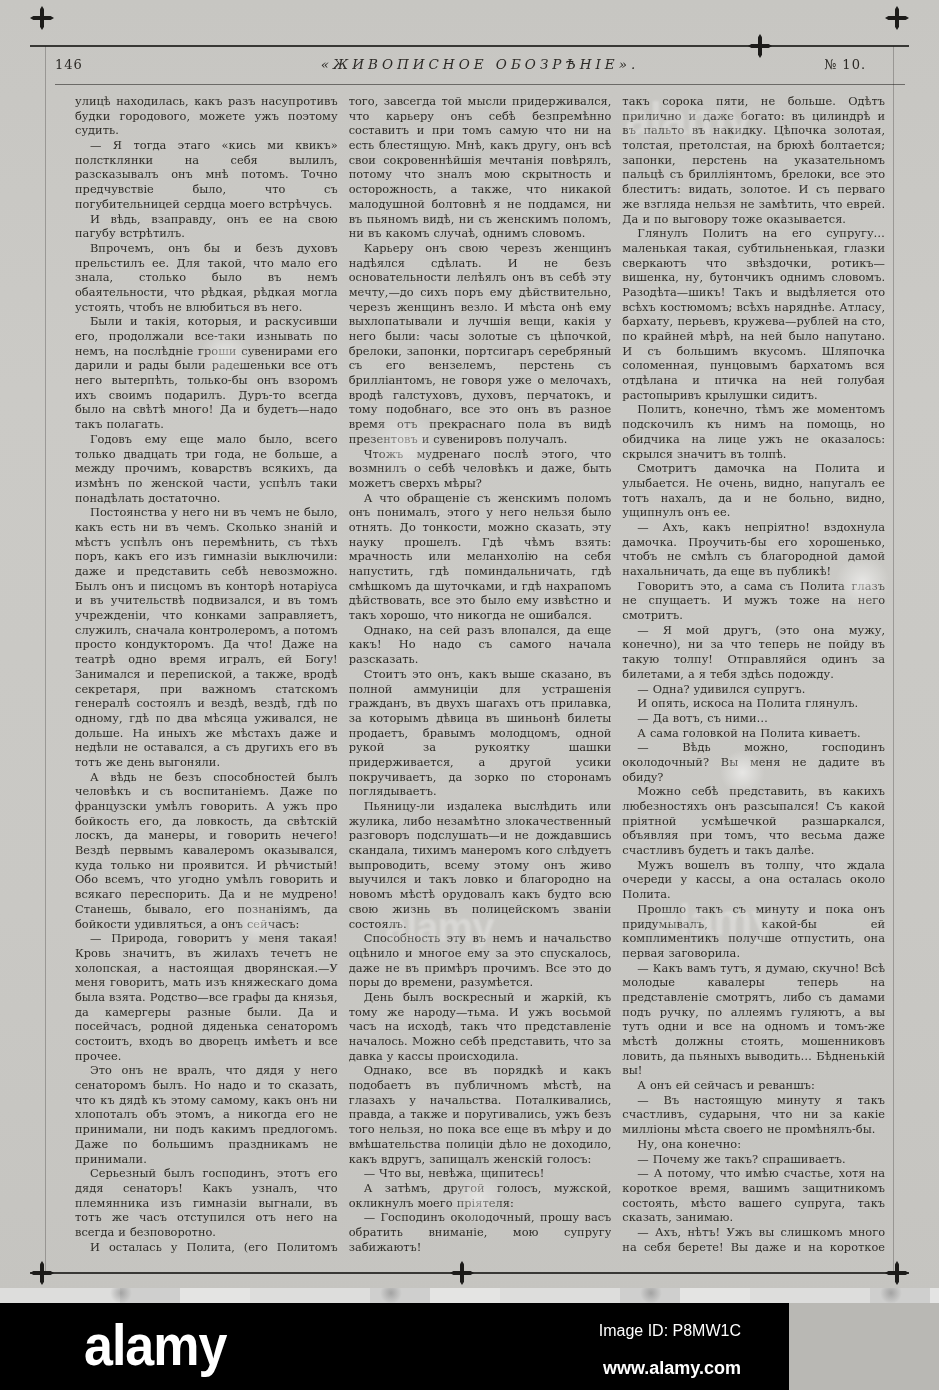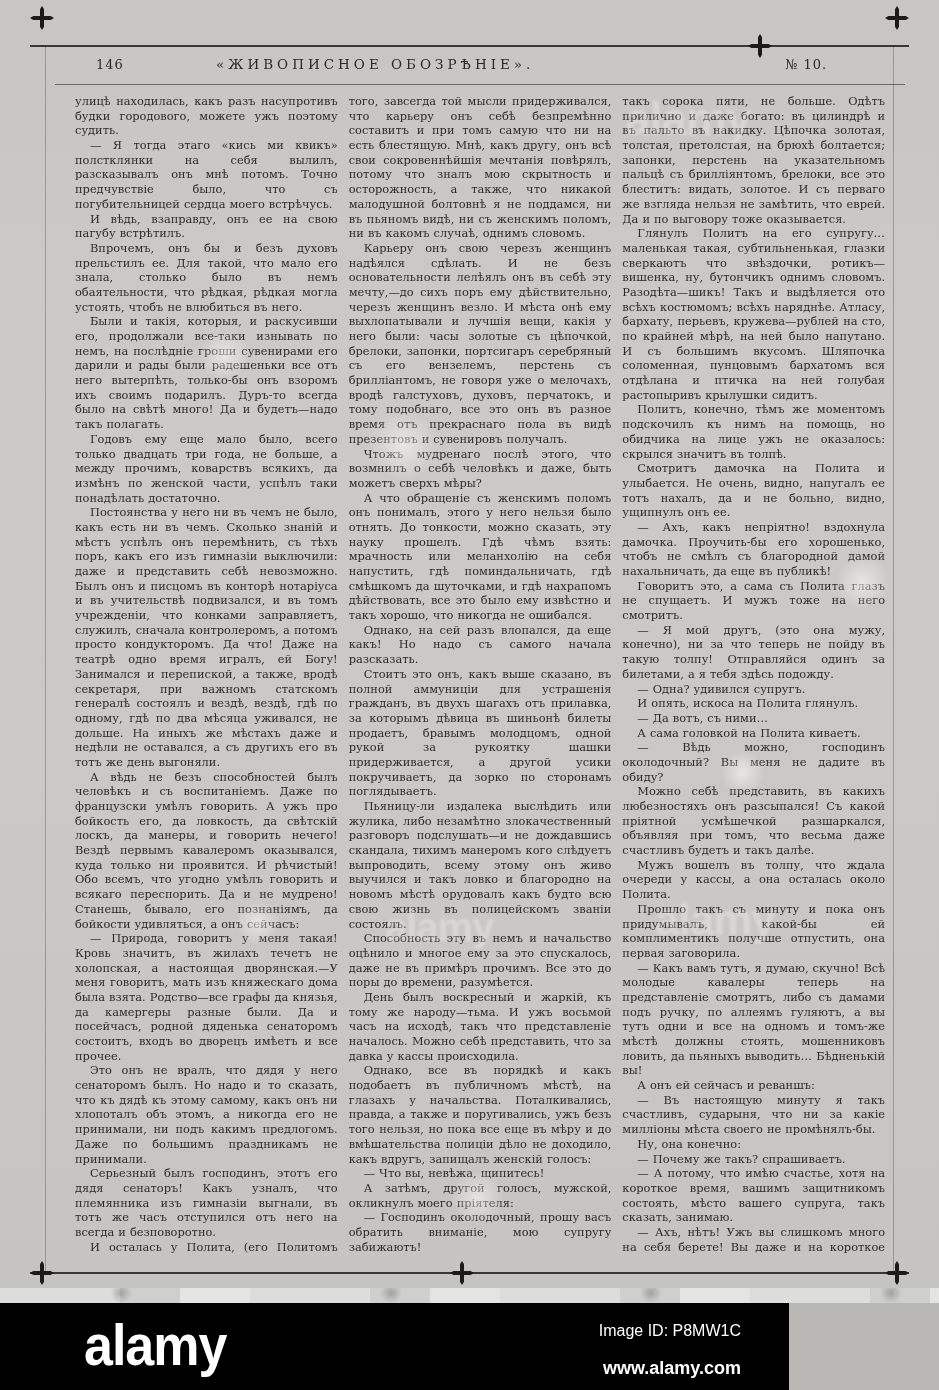--- a/index.html
+++ b/index.html
@@ -15,23 +15,23 @@
   .rule.v-right{left:893px;top:46px;width:1px;height:1226px;opacity:.28;}
   .rule.h-header{left:55px;top:84px;width:850px;height:1px;opacity:.55;}
   
   .orn{position:absolute;width:24px;height:24px;}
   .orn::before,.orn::after{content:"";position:absolute;left:0;top:10px;width:24px;height:4px;
     background:#1c1b19;clip-path:polygon(0 50%,14% 0,86% 0,100% 50%,86% 100%,14% 100%);}
   .orn::after{transform:rotate(90deg);}
   
   .header{position:absolute;left:55px;top:56px;width:850px;display:flex;
           align-items:baseline;color:#2c2a26;}
-  .pageno{width:120px;font-size:13px;letter-spacing:1px;margin-left:41px;}
-  .jtitle{flex:1;text-align:left;font-size:13.5px;letter-spacing:4px;}
-  .issueno{width:120px;text-align:left;font-size:13px;letter-spacing:1px;}
+  .pageno{width:120px;font-size:13px;letter-spacing:1px;}
+  .jtitle{flex:1;text-align:center;font-size:13.5px;letter-spacing:4px;font-style:italic;}
+  .issueno{width:120px;text-align:center;font-size:13px;letter-spacing:1px;}
   
   .columns{position:absolute;left:75px;top:94px;width:810px;height:1160px;
            display:flex;gap:11px;overflow:hidden;}
   .col{flex:1 1 0;height:100%;overflow:hidden;text-align:justify;
        color:#2e2c27;font-size:11.4px;line-height:14.68px;word-spacing:.4px;}
   .col p{margin:0;text-indent:15px;}
   .col p.cont{text-indent:0;}
   
   .ghost-text{position:absolute;color:#ffffff;opacity:.28;font-weight:bold;
               font-family:"Liberation Sans",sans-serif;filter:blur(1.2px);

